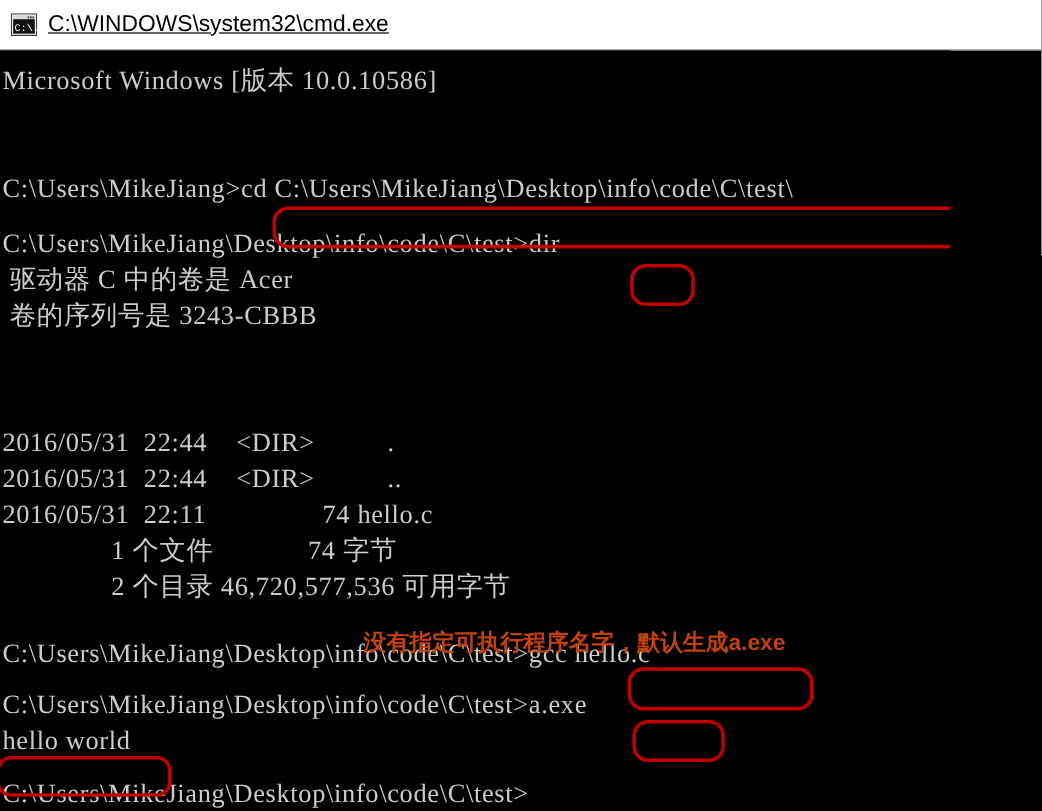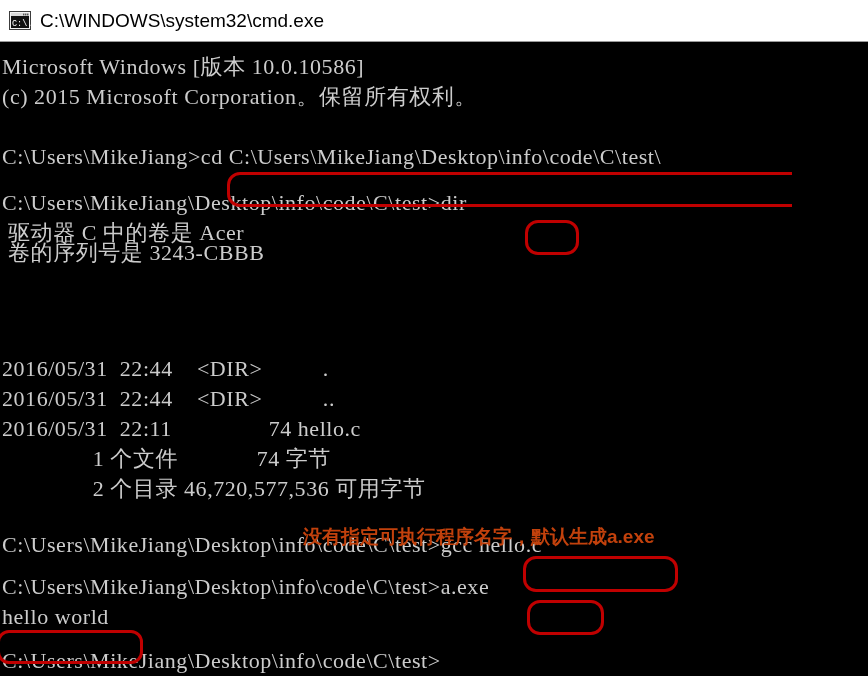--- a/index.html
+++ b/index.html
@@ -34,20 +34,21 @@
     flex: 0 0 auto;
     margin-right: 9px;
     position: relative;
   }
   #titlebar .tb-title {
     font-family: "Liberation Sans", "DejaVu Sans", sans-serif;
     font-size: 19px;
     color: #000000;
     white-space: pre;
     letter-spacing: 0px;
+    text-decoration: underline;
   }
   
   #console {
     position: absolute;
     left: 0; top: 42px;
     width: 792px;
     height: 634px;
     background: #000000;
     overflow: hidden;
   }
@@ -98,25 +99,24 @@
         <rect x="2" y="5" width="18" height="12" fill="#101010"></rect>
         <text x="3" y="14.5" font-family="Liberation Mono, monospace" font-size="8.5" fill="#ffffff">C:\.</text>
       </svg>
     </span>
     <span class="tb-title">C:\WINDOWS\system32\cmd.exe</span>
   </div>
 
   <div id="console">
 
     <div class="line" style="top:10px">Microsoft Windows [版本 10.0.10586]</div>
-    <div class="line" style="top:40px">(c) 2015 Microsoft Corporation。保留所有权利。</div>
     <div class="line" style="top:146px">C:\Users\MikeJiang\Desktop\info\code\C\test&gt;dir</div>
     <div class="line" style="top:100px">C:\Users\MikeJiang&gt;cd C:\Users\MikeJiang\Desktop\info\code\C\test\</div>
     <div class="line" style="top:176px"> 驱动器 C 中的卷是 Acer</div>
-    <div class="line" style="top:196px"> 卷的序列号是 3243-CBBB</div>
+    <div class="line" style="top:206px"> 卷的序列号是 3243-CBBB</div>
     <div class="line" style="top:312px">2016/05/31  22:44    &lt;DIR&gt;          .</div>
     <div class="line" style="top:342px">2016/05/31  22:44    &lt;DIR&gt;          ..</div>
     <div class="line" style="top:372px">2016/05/31  22:11                74 hello.c</div>
     <div class="line" style="top:402px">               1 个文件             74 字节</div>
     <div class="line" style="top:432px">               2 个目录 46,720,577,536 可用字节</div>
     <div class="line" style="top:488px">C:\Users\MikeJiang\Desktop\info\code\C\test&gt;gcc hello.c</div>
     <div class="line" style="top:530px">C:\Users\MikeJiang\Desktop\info\code\C\test&gt;a.exe</div>
     <div class="line" style="top:560px">hello world</div>
     <div class="line" style="top:604px">C:\Users\MikeJiang\Desktop\info\code\C\test&gt;</div>
 

